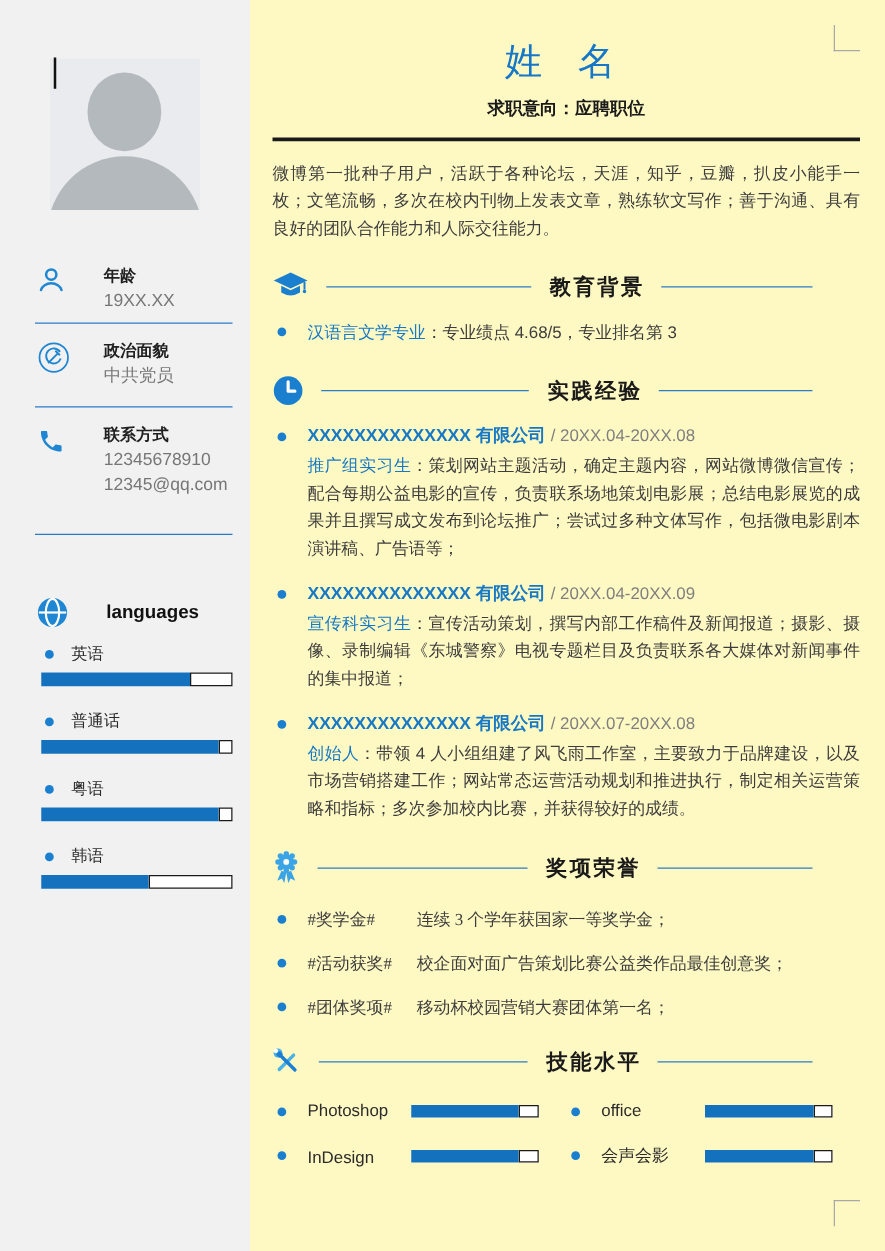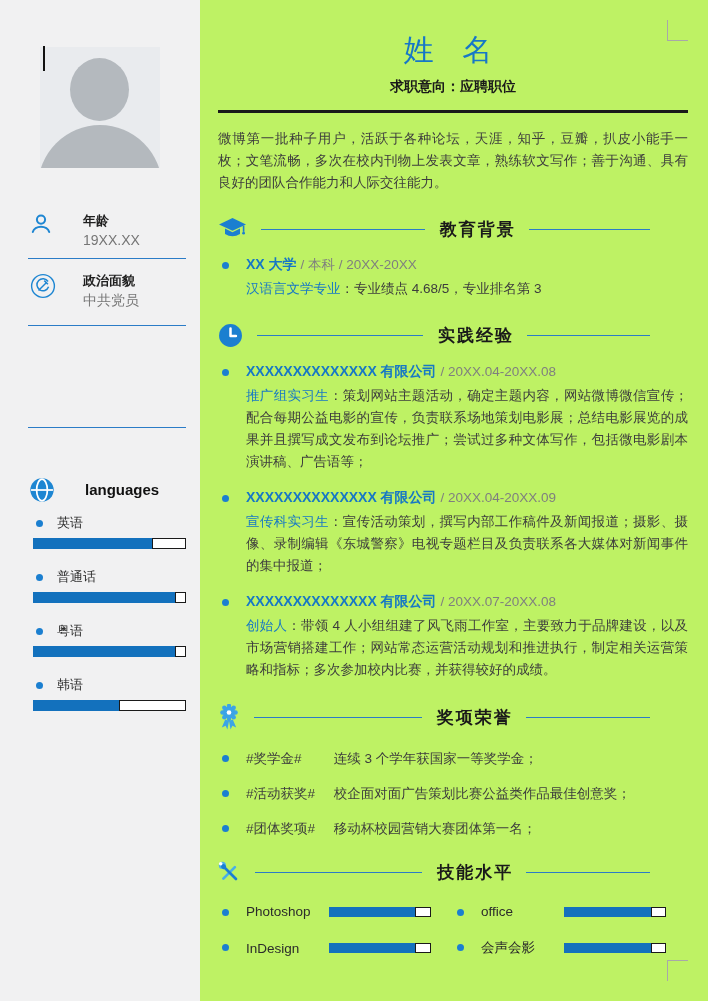--- a/index.html
+++ b/index.html
@@ -27,21 +27,21 @@
   .lang-row { display:flex; align-items:center;text-align:right; }
   .dot { width:7px; height:7px; border-radius:50%; background:#1b7fd0; flex:0 0 auto; }
   .lang-row .dot { margin-left:36px; margin-right:14px; }
   .lang-label { font-size:13px; color:#2b2b2b; }
   .hbar { position:relative; height:11px; background:#fff; }
   .lang-bar { position:absolute; left:33px; top:24px; width:153px; }
   .hbar .fill { position:absolute; left:0; top:0; bottom:0; background:#1371bd; }
   .hbar .rest { position:absolute; right:0; top:0; bottom:0; background:#fff; border:1.6px solid #1a1a1a; }
 
   
-  .main { position:absolute; left:200px; top:0; width:508px; height:1001px; background:#bef264; padding:30px 20px 0 18px; }
+  .main { position:absolute; left:200px; top:0; width:508px; height:1001px; background:#fef9c3; padding:30px 20px 0 18px; }
   .name { text-align:center; font-size:30px; color:#1677c8; font-weight:500; letter-spacing:10px; line-height:40px; }
   .objective { text-align:center; font-size:14px; font-weight:bold; color:#1a1a1a; margin-top:8px; }
   .black-rule { height:3px; background:#1a1a1a; margin-top:14px; }
   .summary { margin-top:15px; font-size:13.5px; line-height:22px; color:#3d3d3d; text-align:justify; }
 
   .section-header { display:flex; align-items:center; margin-top:23px; margin-bottom:14px; padding-right:38px; }
   .section-icon { flex:0 0 auto; margin-right:14px; display:flex; align-items:center; }
   .sec-line { border-top:1.4px solid #2b7cc7; height:0; }
   .sec-line.left { flex:1.35; margin-right:15px; }
   .sec-line.right { flex:1; margin-left:13px; }
@@ -105,20 +105,32 @@
             <path d="M14.3 7.6 l3.6 3.6" stroke="#1e86d2" stroke-width="1.5"></path>
           </svg>
       </span>
       <div class="info-texts">
         <div class="info-label">政治面貌</div>
         <div class="info-value">中共党员</div>
       </div>
     </div>
     <div class="side-divider" style="top:325px;"></div>
 
+    <div class="info-block" style="top:338px;">
+      <span class="info-icon" style="top:4px;">
+        <svg width="22" height="22" viewBox="0 0 24 24">
+            <path d="M6.62 10.79c1.44 2.83 3.76 5.14 6.59 6.59l2.2-2.21c.27-.27.67-.36 1.02-.24 1.12.37 2.33.57 3.57.57.55 0 1 .45 1 1V20c0 .55-.45 1-1 1-9.39 0-17-7.61-17-17 0-.55.45-1 1-1h3.5c.55 0 1 .45 1 1 0 1.25.2 2.45.57 3.57.11.35.03.74-.25 1.02l-2.2 2.2z" fill="#1e86d2"></path>
+          </svg>
+      </span>
+      <div class="info-texts">
+        <div class="info-label">联系方式</div>
+        <div class="info-value">12345678910</div>
+        <div class="info-value">12345@qq.com</div>
+      </div>
+    </div>
     <div class="side-divider" style="top:427px;"></div>
 
     <div class="lang-header" style="top:477px;">
       <span class="info-icon" style="left:28px; top:-1px;">
         <svg width="28" height="28" viewBox="0 0 24 24">
             <circle cx="12" cy="12" r="10" fill="#1e86d2"></circle>
             <ellipse cx="12" cy="12" rx="4.6" ry="9.3" fill="none" stroke="#fff" stroke-width="1.5"></ellipse>
             <line x1="2.6" y1="12" x2="21.4" y2="12" stroke="#fff" stroke-width="1.5"></line>
           </svg>
       </span>
@@ -181,24 +193,20 @@
             <path d="M25.6 8.6 v6.2" stroke="#1b7fd0" stroke-width="1.6" fill="none"></path>
             <circle cx="25.6" cy="16.2" r="1.4" fill="#1b7fd0"></circle>
           </svg>
       </span>
       <span class="sec-line left"></span>
       <span class="section-title">教育背景</span>
       <span class="sec-line right"></span>
     </div>
     <div class="entry">
       <span class="dot"></span>
-      <div class="entry-head">
-        <span class="org">XX 大学</span>
-        <span class="meta">/ 本科 / 20XX-20XX</span>
-      </div>
       <div class="entry-body"><span class="role-link">汉语言文学专业</span><span>：专业绩点 4.68/5，专业排名第 3</span></div>
     </div>
 
     <div class="section-header">
       <span class="section-icon">
         <svg width="25" height="25" viewBox="0 0 24 24">
             <circle cx="12" cy="12" r="11" fill="#1b7fd0"></circle>
             <path d="M12 5.2 V12.4 H17.2" fill="none" stroke="#fff" stroke-width="2.4" stroke-linecap="round" stroke-linejoin="round"></path>
           </svg>
       </span>
@@ -251,21 +259,21 @@
             <path d="M14.8 15.5 L18.2 23.5 L14.4 21.8 L12.6 25.5 L11 17 Z"></path>
           </g>
           <circle cx="11" cy="8.5" r="2.3" fill="#fff"></circle>
         </svg>
       </span>
       <span class="sec-line left"></span>
       <span class="section-title">奖项荣誉</span>
       <span class="sec-line right"></span>
     </div>
 
-    <div style="margin-top:20px;">
+    <div style="margin-top:20px;font-family:Liberation Serif, serif;">
       <div class="award-row">
         <span class="dot"></span>
         <span class="award-tag">#奖学金#</span>
         <span>连续 3 个学年获国家一等奖学金；</span>
       </div>
       <div class="award-row">
         <span class="dot"></span>
         <span class="award-tag">#活动获奖#</span>
         <span>校企面对面广告策划比赛公益类作品最佳创意奖；</span>
       </div>

